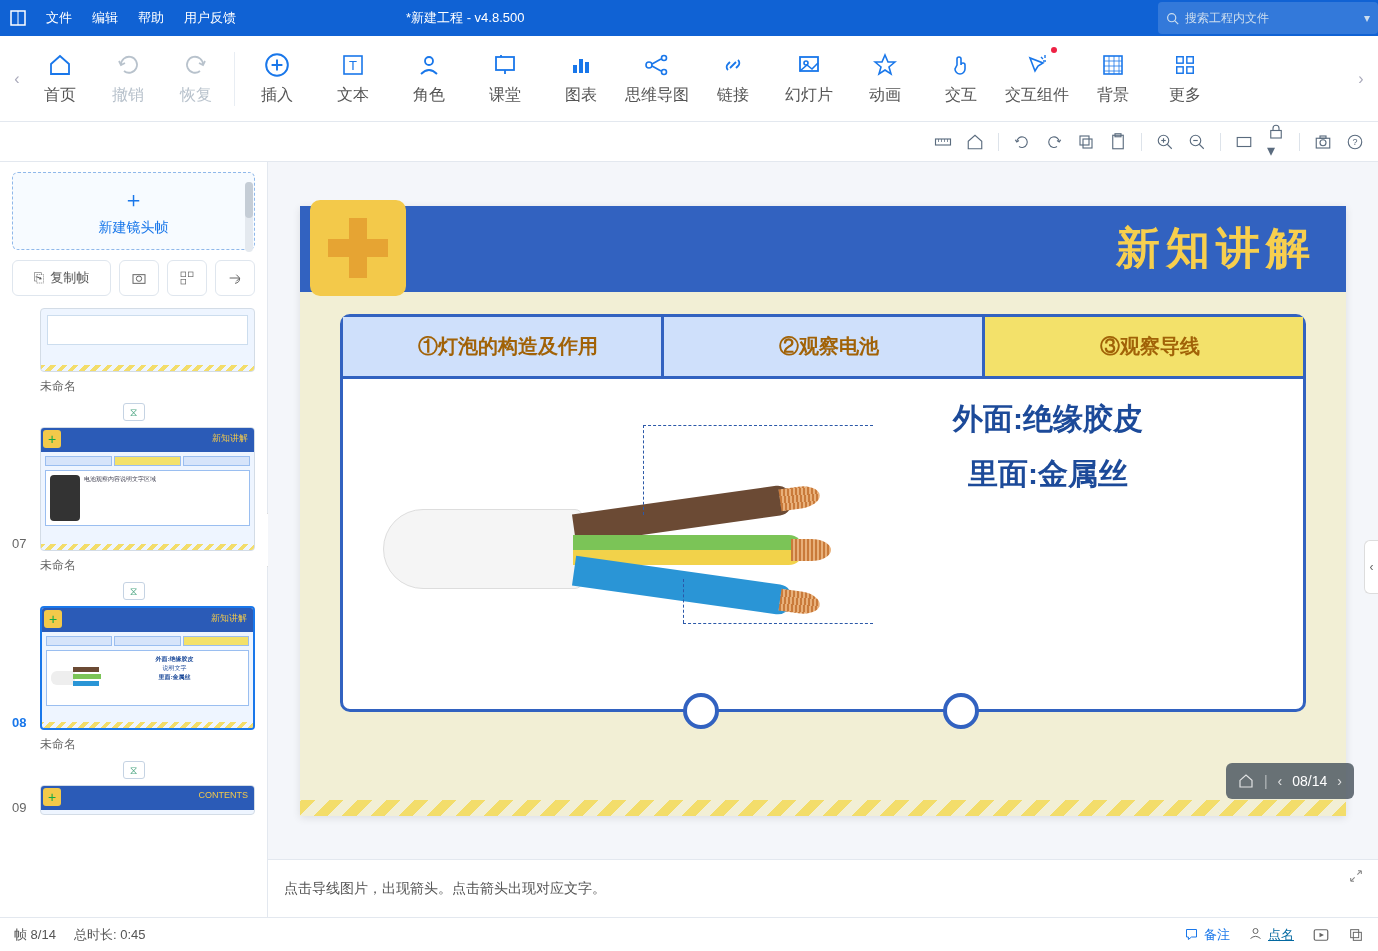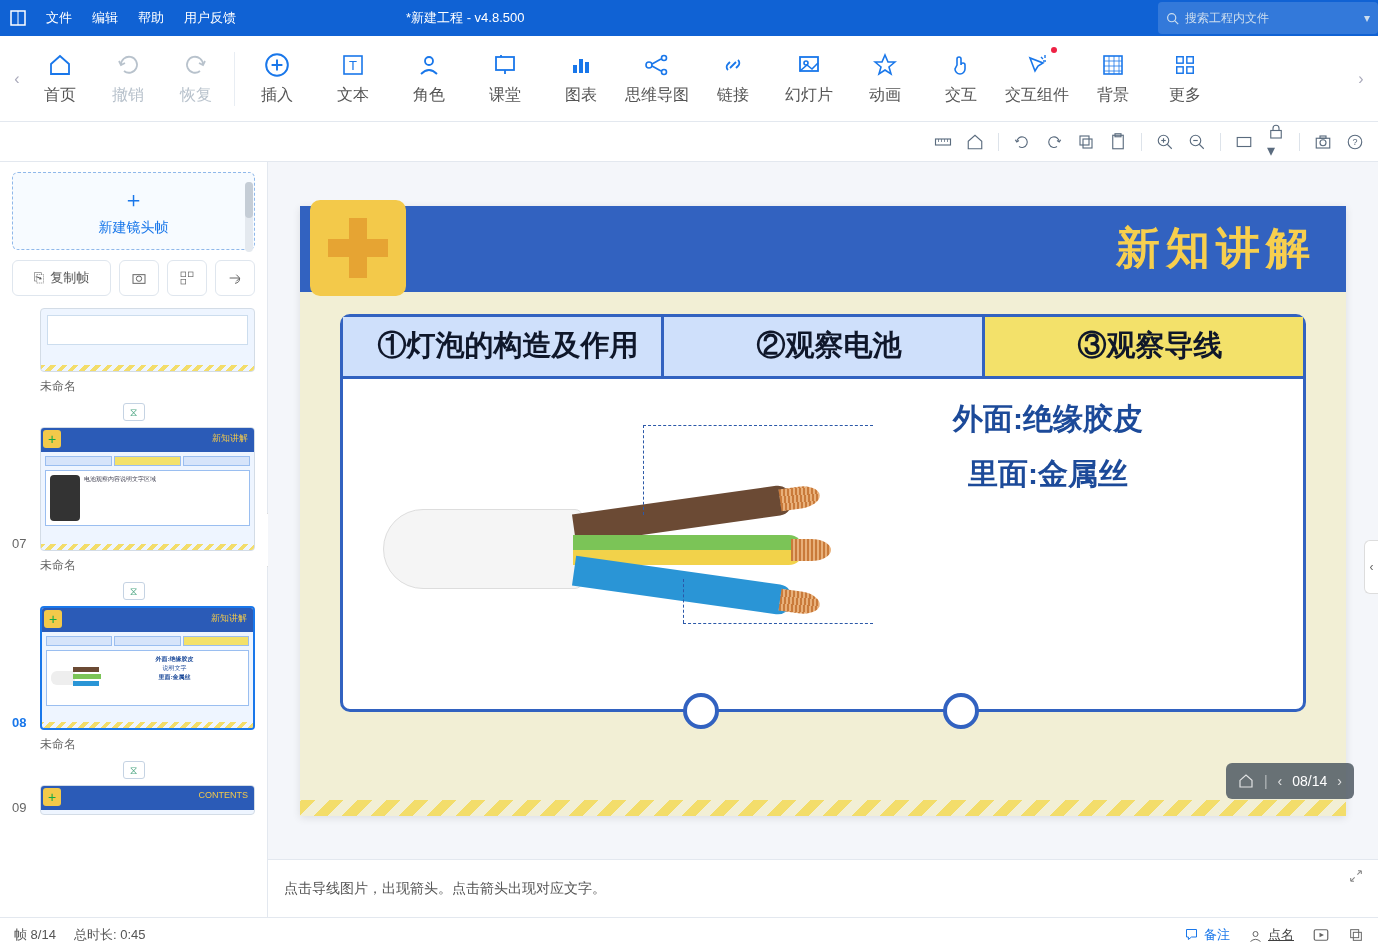--- a/index.html
+++ b/index.html
@@ -74,21 +74,21 @@
 .slide-canvas { width: 1046px; height: 610px; background: #f2efd5; position: relative; box-shadow: 0 2px 8px rgba(0,0,0,0.1); }
 .hdr-band { height: 86px; background: #3262c0; position: relative; display: flex; align-items: center; justify-content: flex-end; padding-right: 30px; }
 .hdr-band .big-plus { position: absolute; left: 10px; top: -6px; width: 96px; height: 96px; background: #f3c94a; border-radius: 10px; display: flex; align-items: center; justify-content: center; }
 .hdr-band .big-plus::before, .hdr-band .big-plus::after { content:''; position:absolute; background:#e6a433; }
 .hdr-band .big-plus::before { width: 60px; height: 18px; }
 .hdr-band .big-plus::after { width: 18px; height: 60px; }
 .hdr-band .slide-title { font-size: 44px; font-weight: bold; color: #f7cf4e; letter-spacing: 6px; }
 
 .content-box { margin: 22px 40px 40px 40px; border: 3px solid #3262c0; border-radius: 10px; background: #fff; padding: 0; position: relative; }
 .tabs { display: flex; }
-.tab { flex: 1; height: 62px; display: flex; align-items: center; justify-content: center; font-size: 29px; font-weight: bold; color: #0f172a; background: #cfe0fb; border-bottom: 3px solid #3262c0; padding-left: 12px; }
+.tab { flex: 1; height: 62px; display: flex; align-items: center; justify-content: center; font-size: 20px; font-weight: bold; color: #a16207; background: #cfe0fb; border-bottom: 3px solid #3262c0; padding-left: 12px; }
 .tab:not(:last-child){ border-right: 3px solid #3262c0; }
 .tab.active { background: #f3e16a; }
 .content-body { height: 330px; display: flex; padding: 20px 30px; gap: 10px; position: relative; }
 
 .wire-img { width: 440px; height: 280px; position: relative; }
 .wire-sheath { position:absolute; left:10px; top:110px; width:200px; height:80px; background:#f5f5f5; border-radius:40px 8px 8px 40px; border:1px solid #ddd; }
 .wire-inner { position:absolute; left:200px; height:30px; border-radius:0 14px 14px 0;}
 .wire-inner.w1{ top:100px; width:220px; background:#6b4a34; transform:rotate(-8deg);}
 .wire-inner.w2{ top:136px; width:230px; background: linear-gradient(#7bc457 50%, #f2d24a 50%);}
 .wire-inner.w3{ top:172px; width:220px; background:#2a95d6; transform:rotate(8deg);}
@@ -109,21 +109,21 @@
 .right-handle { position:absolute; right:0; top:50%; width:14px; height:54px; background:#fff; border:1px solid #ddd; border-right:none; border-radius:6px 0 0 6px; display:flex; align-items:center; justify-content:center; color:#666; font-size:12px; cursor:pointer;}
 
 
 .notes-bar { height: 58px; background: #fff; border-top: 1px solid #e3e8ef; display: flex; align-items: center; padding: 0 16px; font-size: 14px; color: #555; position: relative; }
 .notes-bar .expand { position: absolute; right: 14px; top: 8px; color: #888; cursor: pointer; }
 
 
 .status-bar { height: 34px; border-top: 1px solid #e3e8ef; background: #fff; display: flex; align-items: center; padding: 0 14px; font-size: 13px; color: #555; gap: 18px; }
 .status-bar .sp { flex: 1; }
 .status-bar .sbtn { display: flex; align-items: center; gap: 5px; color: #1977ea; cursor: pointer; }
-.status-bar .gbtn { color: #404040; cursor: pointer; display:flex; align-items:flex-end; gap:5px;text-decoration:underline;}
+.status-bar .gbtn { color: #0369a1; cursor: pointer; display:flex; align-items:flex-start; gap:5px;text-decoration:underline;}
 
 
 .left-scroll-track { position:absolute; right:2px; top:10px; width:8px; height:70px; background:#e4e9ef; border-radius:4px;}
 .left-scroll-thumb { position:absolute; right:2px; top:10px; width:8px; height:36px; background:#c5cdd6; border-radius:4px;}
 
 svg { display:block; }
 </style>
 </head>
 <body>
 

